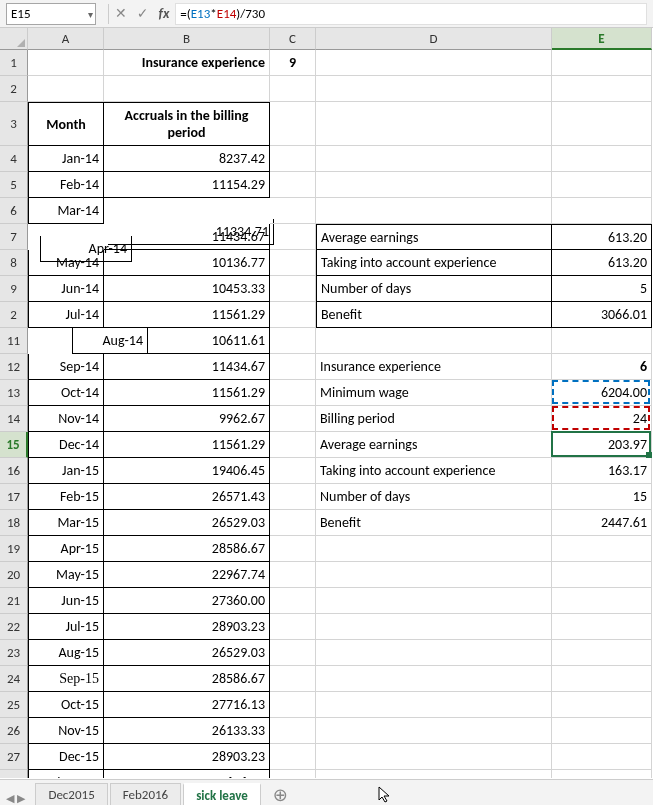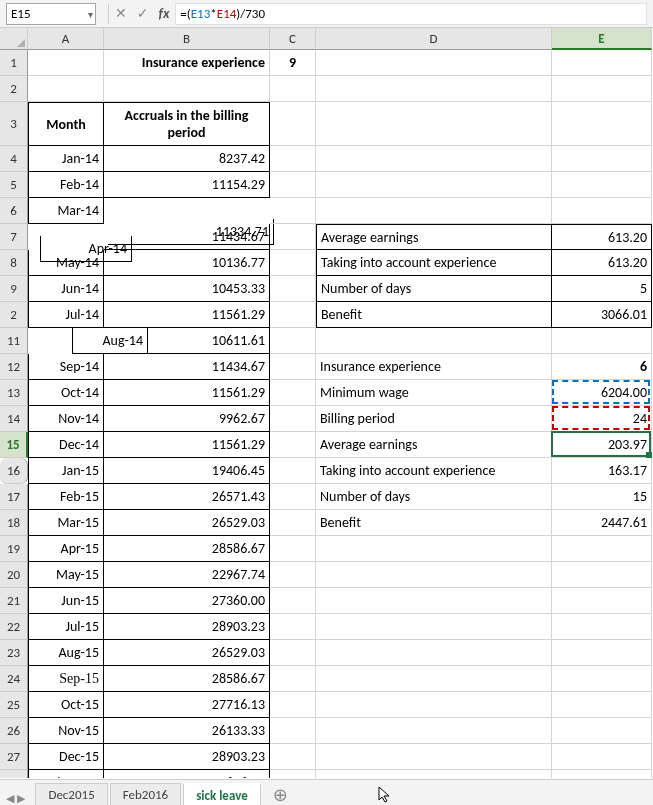--- a/index.html
+++ b/index.html
@@ -174,21 +174,21 @@
       <div class="row-h" style="height: 26px;">6</div>
       <div class="row-h" style="height: 26px;">7</div>
       <div class="row-h" style="height: 26px;">8</div>
       <div class="row-h" style="height: 26px;">9</div>
       <div class="row-h" style="height: 26px;">2</div>
       <div class="row-h" style="height: 26px;">11</div>
       <div class="row-h" style="height: 26px;">12</div>
       <div class="row-h" style="height: 26px;">13</div>
       <div class="row-h" style="height: 26px;">14</div>
       <div class="row-h sel" style="height: 26px;">15</div>
-      <div class="row-h" style="height: 26px; border-radius: 7px;">16</div>
+      <div class="row-h" style="height: 26px;">16</div>
       <div class="row-h" style="height: 26px;">17</div>
       <div class="row-h" style="height: 26px;">18</div>
       <div class="row-h" style="height: 26px;">19</div>
       <div class="row-h" style="height: 26px;">20</div>
       <div class="row-h" style="height: 26px;">21</div>
       <div class="row-h" style="height: 26px;">22</div>
       <div class="row-h" style="height: 26px;">23</div>
       <div class="row-h" style="height: 26px;">24</div>
       <div class="row-h" style="height: 26px;">25</div>
       <div class="row-h" style="height: 26px;">26</div>

